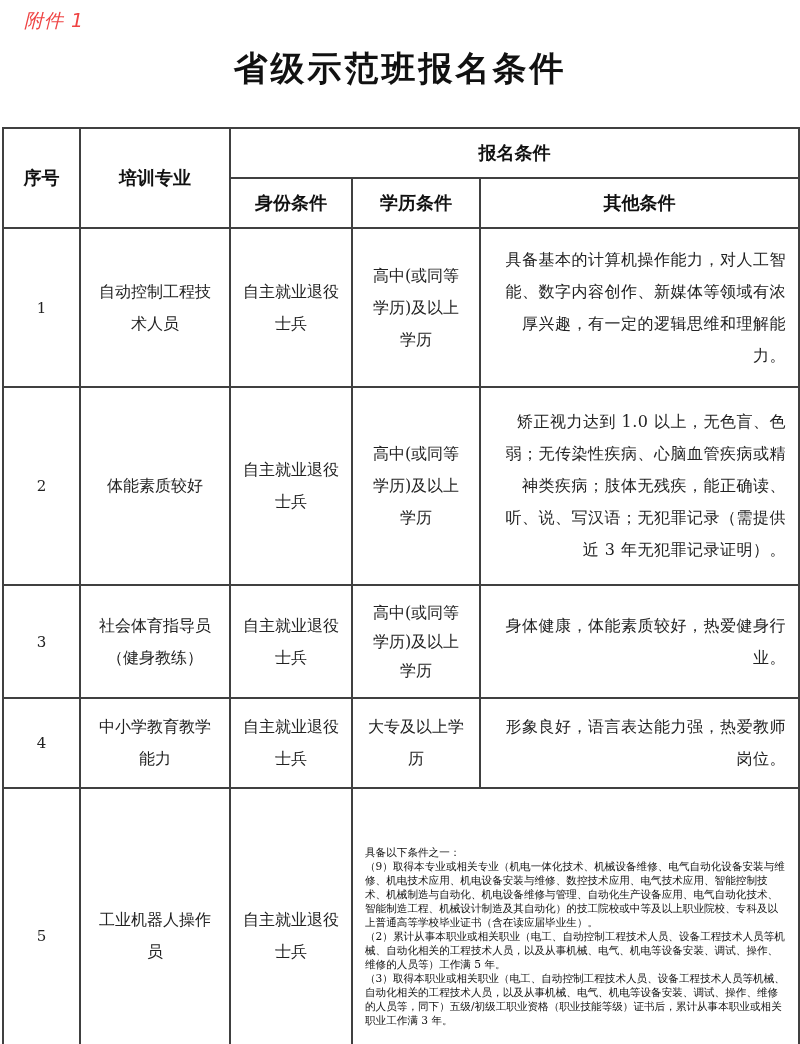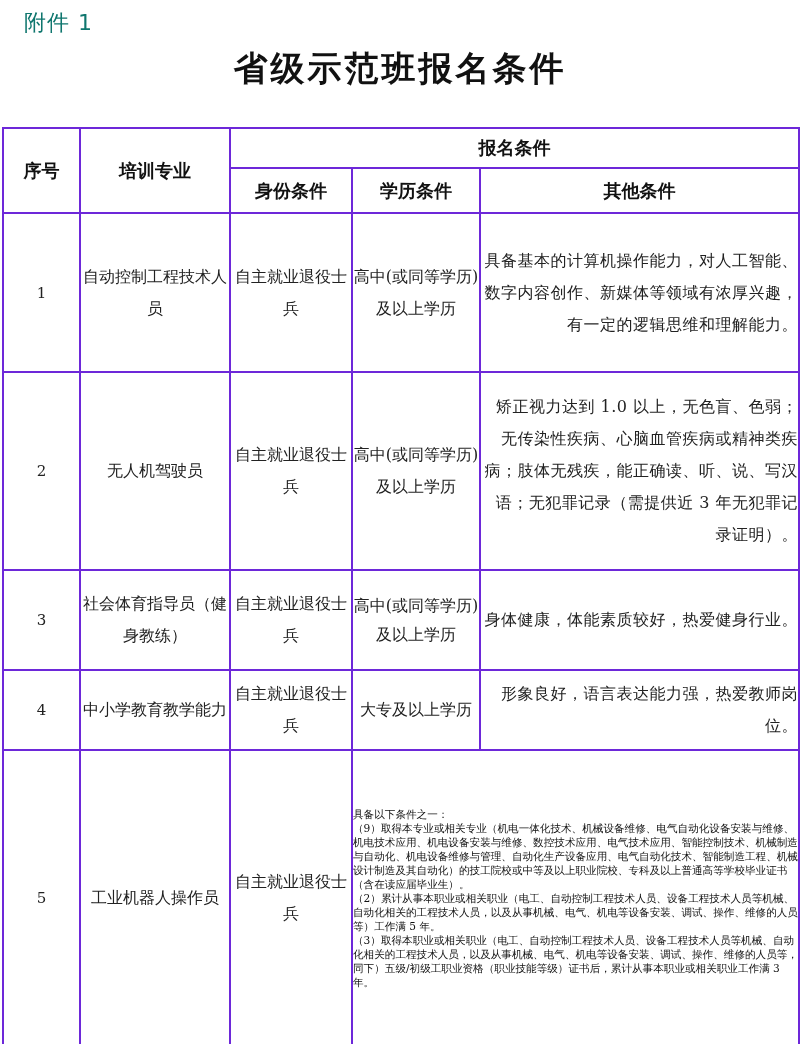--- a/index.html
+++ b/index.html
@@ -2,35 +2,36 @@
 <html><head>
 <meta charset="utf-8">
 <style>
   html, body { margin: 0; padding: 0; background: #ffffff; }
   body {
     width: 800px; height: 1044px; position: relative; overflow: hidden;
     font-family: "DejaVu Serif", serif; color: #111;
   }
   .attach {
     position: absolute; left: 24px; top: 8px;
-    font-family: "DejaVu Sans", sans-serif; font-size: 22px; color: #0f766e;
+    font-family: "DejaVu Sans", sans-serif; font-size: 19px; color: #ef4444;
     letter-spacing: 1px;
+    font-style: italic;
   }
   .title {
     position: absolute; left: 0; width: 800px; top: 46px; text-align: center;
     font-family: "DejaVu Serif", serif; font-weight: bold; font-size: 34px;
     letter-spacing: 3px; color: #111;
   }
   table.req {
     position: absolute; left: 2px; top: 127px;
     width: 796px; height: 915px;
     border-collapse: collapse; table-layout: fixed;
   }
   table.req td, table.req th {
-    border: 2px solid #6d28d9; padding: 0; vertical-align: middle;
+    border: 2px solid #404040; padding: 12px; vertical-align: middle;
   }
   th {
     font-family: "DejaVu Sans", sans-serif; font-weight: bold; font-size: 18px;
     color: #111; text-align: center;
   }
   td.center {
     text-align: center; font-size: 16px; line-height: 32px; color: #222;
     padding: 0 6px;
   }
   td.num { font-size: 15px; }
@@ -73,21 +74,21 @@
   <tbody>
     <tr style="height:159px">
       <td class="center num">1</td>
       <td class="center">自动控制工程技术人员</td>
       <td class="center">自主就业退役士兵</td>
       <td class="center">高中(或同等学历)及以上学历</td>
       <td class="other">具备基本的计算机操作能力，对人工智能、数字内容创作、新媒体等领域有浓厚兴趣，有一定的逻辑思维和理解能力。</td>
     </tr>
     <tr style="height:198px">
       <td class="center num">2</td>
-      <td class="center">无人机驾驶员</td>
+      <td class="center">体能素质较好</td>
       <td class="center">自主就业退役士兵</td>
       <td class="center">高中(或同等学历)及以上学历</td>
       <td class="other">矫正视力达到 1.0 以上，无色盲、色弱；无传染性疾病、心脑血管疾病或精神类疾病；肢体无残疾，能正确读、听、说、写汉语；无犯罪记录（需提供近 3 年无犯罪记录证明）。</td>
     </tr>
     <tr style="height:100px">
       <td class="center num">3</td>
       <td class="center">社会体育指导员（健身教练）</td>
       <td class="center">自主就业退役士兵</td>
       <td class="center" style="line-height:29px">高中(或同等学历)及以上学历</td>
       <td class="other">身体健康，体能素质较好，热爱健身行业。</td>

